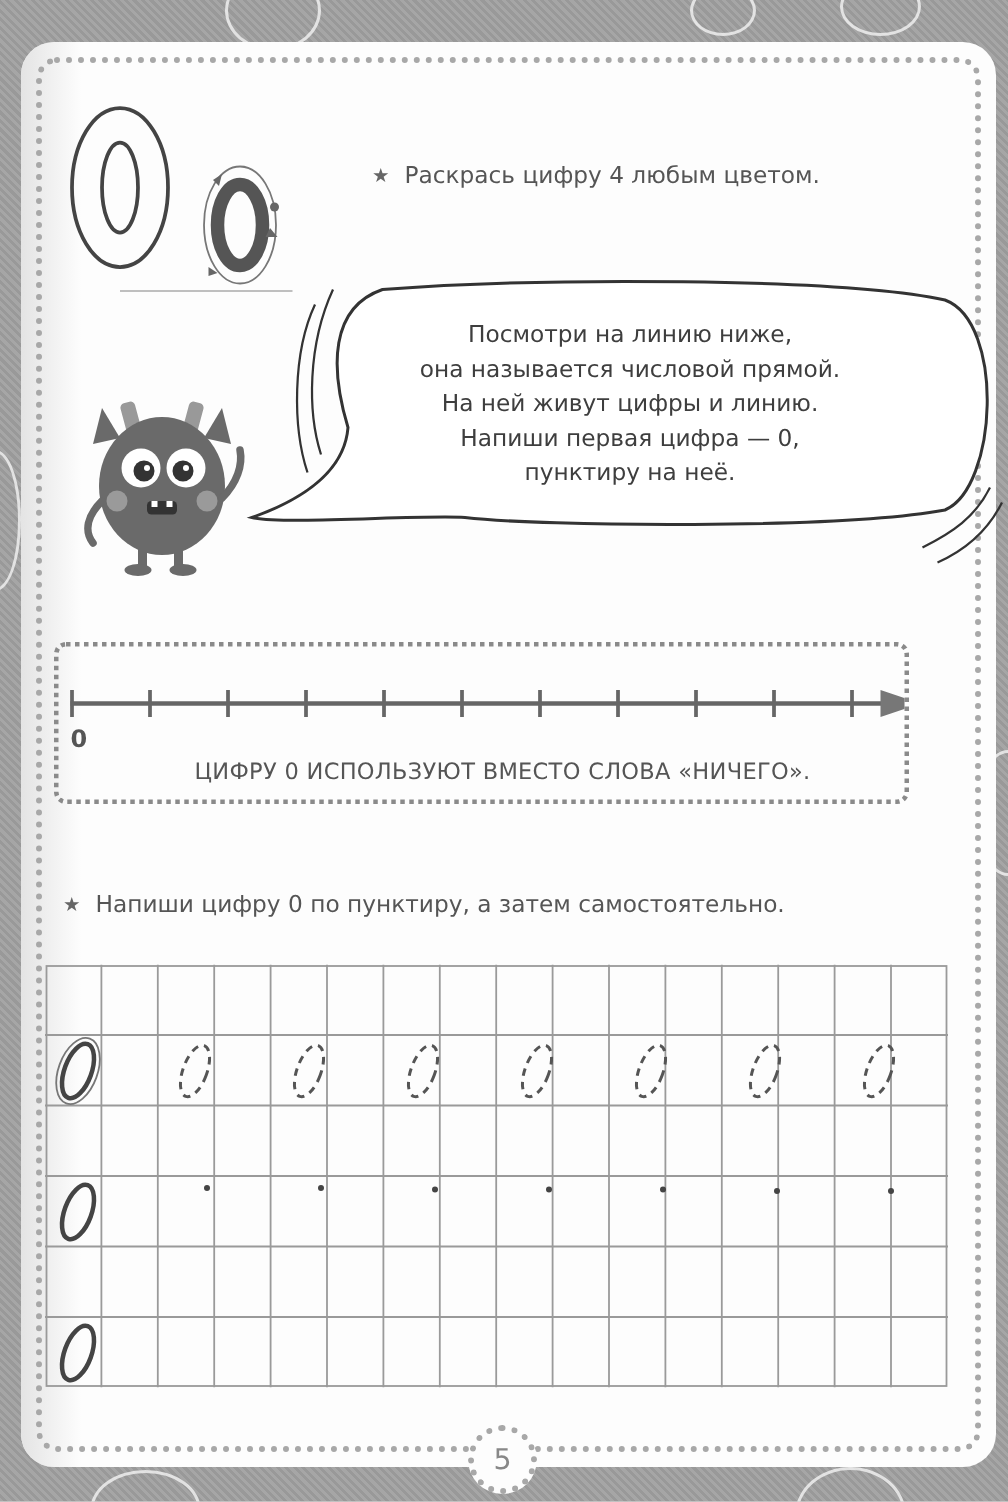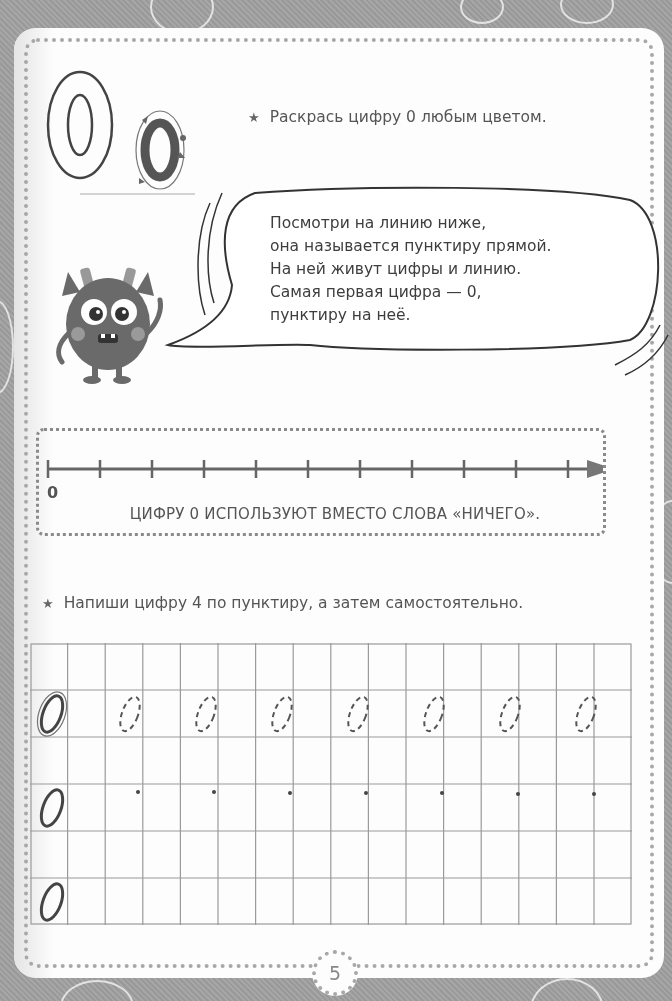--- a/index.html
+++ b/index.html
@@ -8,21 +8,21 @@
     repeating-linear-gradient(45deg,#a6a6a6 0 2px,#999 2px 4px);}
   .bg-doodle{position:absolute;border:2px solid rgba(255,255,255,0.7);border-radius:50%;}
   .page{position:absolute;left:14px;top:28px;width:650px;height:950px;background:#fdfdfd;border-radius:22px;}
   .page-shade{position:absolute;left:0;top:0;width:40px;height:100%;background:linear-gradient(90deg,#e4e4e4,rgba(253,253,253,0));border-radius:22px 0 0 22px;}
   .dot-frame{position:absolute;left:10px;top:10px;right:10px;bottom:10px;border:4px dotted #a8a8a8;border-radius:14px;}
   .page-num-wrap{position:absolute;left:312px;top:950px;width:46px;height:46px;border-radius:50%;background:#fdfdfd;border:4px dotted #a8a8a8;box-sizing:border-box;display:flex;align-items:center;justify-content:center;}
   .page-num{font-size:19px;color:#888;}
   .abs{position:absolute;}
   .instr{font-size:15.5px;color:#555;display:flex;align-items:center;gap:10px;}
   .star{font-size:13px;color:#666;}
-  .bubble-text{position:absolute;left:270px;top:212px;width:300px;text-align:left;font-size:15.5px;line-height:23px;color:#3e3e3e;}
+  .bubble-text{position:absolute;left:270px;top:212px;width:300px;text-align:center;font-size:15.5px;line-height:23px;color:#3e3e3e;}
   .nl-box{position:absolute;left:36px;top:428px;width:570px;height:108px;border:3px dotted #8a8a8a;border-radius:8px;box-sizing:border-box;}
   .nl-caption{position:absolute;left:0;right:0;top:74px;text-align:center;font-size:15px;color:#555;letter-spacing:0.2px;padding-left:28px;}
   .nl-zero{position:absolute;left:8px;top:52px;font-size:16px;font-weight:bold;color:#555;}
   .grid{position:absolute;left:30px;top:643px;width:602px;height:282px;}
 </style>
 </head>
 <body>
 
 <div class="bg-pattern"></div>
 <div class="bg-doodle" style="left:150px;top:-20px;width:60px;height:50px;"></div>
@@ -53,35 +53,35 @@
     <polygon points="102,52 108,48 106,56" fill="#666"></polygon>
     <polygon points="140,84 145,90 137,90" fill="#666"></polygon>
     <polygon points="99,110 105,114 99,116" fill="#666"></polygon>
     <circle cx="143" cy="70" r="3" fill="#666"></circle>
   </g>
   <line x1="40" y1="126" x2="155" y2="126" stroke="#aaa" stroke-width="1"></line>
 </svg>
 
 <div class="abs instr" style="left:248px;top:108px;">
   <span class="star">★</span>
-  <span>Раскрась цифру 0 любым цветом.</span>
+  <span>Раскрась цифру 4 любым цветом.</span>
 </div>
 
 <svg class="abs" style="left:160px;top:185px;" width="510" height="200">
   <path d="M95,8 C200,0 400,0 470,15 C510,30 505,140 470,155 C400,168 200,166 150,160 C120,158 30,165 8,160 C50,145 70,125 72,100 C60,60 60,20 95,8 Z" fill="#fff" stroke="#333" stroke-width="2"></path>
   <path d="M50,18 C35,50 35,100 45,130" fill="none" stroke="#333" stroke-width="1.5"></path>
   <path d="M62,8 C45,45 45,90 54,118" fill="none" stroke="#333" stroke-width="1.5"></path>
   <path d="M500,140 C490,160 475,170 455,180" fill="none" stroke="#333" stroke-width="1.5"></path>
   <path d="M508,150 C498,170 483,182 465,190" fill="none" stroke="#333" stroke-width="1.5"></path>
 </svg>
 <div class="bubble-text">
   <div>Посмотри на линию ниже,</div>
-  <div>она называется пунктиру прямой.</div>
+  <div>она называется числовой прямой.</div>
   <div>На ней живут цифры и линию.</div>
-  <div>Самая первая цифра — 0,</div>
+  <div>Напиши первая цифра — 0,</div>
   <div>пунктиру на неё.</div>
 </div>
 
 <svg class="abs" style="left:48px;top:262px;" width="130" height="125">
   <polygon points="20,10 32,30 14,34" fill="#6a6a6a"></polygon>
   <polygon points="100,10 88,30 106,34" fill="#6a6a6a"></polygon>
   <rect x="34" y="6" width="10" height="20" rx="3" fill="#999" transform="rotate(-15 39 16)"></rect>
   <rect x="76" y="6" width="10" height="20" rx="3" fill="#999" transform="rotate(15 81 16)"></rect>
   <ellipse cx="60" cy="62" rx="42" ry="46" fill="#6a6a6a"></ellipse>
   <circle cx="46" cy="50" r="13" fill="#fff"></circle>
@@ -120,21 +120,21 @@
       <line x1="477" y1="29" x2="477" y2="47"></line>
       <line x1="529" y1="29" x2="529" y2="47"></line>
     </g>
   </svg>
   <span class="nl-zero">0</span>
   <div class="nl-caption">ЦИФРУ 0 ИСПОЛЬЗУЮТ ВМЕСТО СЛОВА «НИЧЕГО».</div>
 </div>
 
 <div class="abs instr" style="left:42px;top:594px;">
   <span class="star">★</span>
-  <span>Напиши цифру 4 по пунктиру, а затем самостоятельно.</span>
+  <span>Напиши цифру 0 по пунктиру, а затем самостоятельно.</span>
 </div>
 
 <svg class="grid" width="602" height="282" viewBox="0 0 602 282">
   <g stroke="#9a9a9a" stroke-width="1.2" fill="none">
     <rect x="1" y="1" width="600" height="280"></rect>
     <line x1="0" y1="47" x2="602" y2="47"></line>
       <line x1="0" y1="94" x2="602" y2="94"></line>
     <line x1="0" y1="141" x2="602" y2="141"></line>
       <line x1="0" y1="188" x2="602" y2="188"></line>
     <line x1="0" y1="235" x2="602" y2="235"></line>

